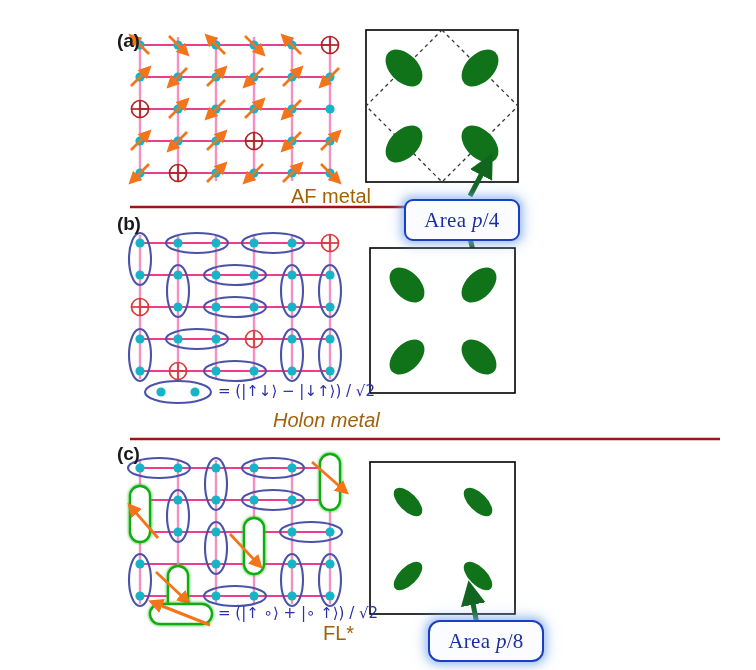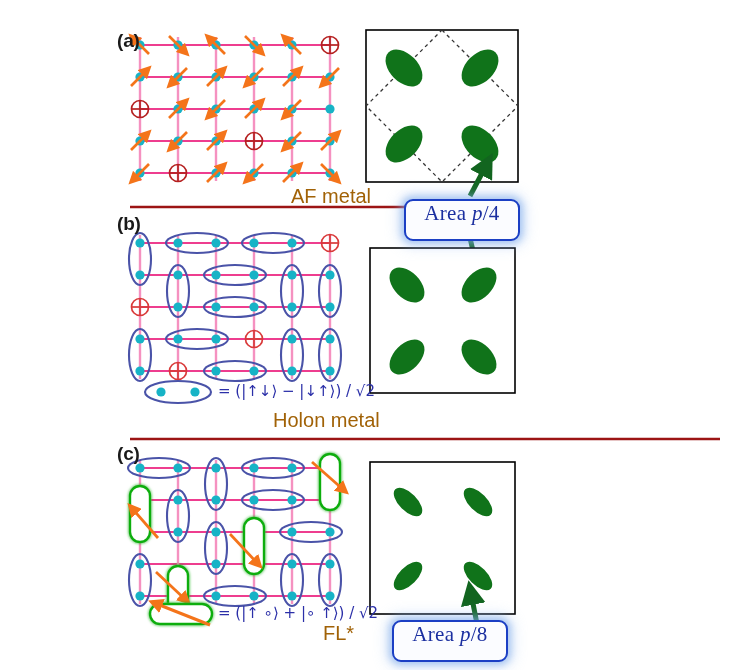--- a/index.html
+++ b/index.html
@@ -24,21 +24,21 @@
     font-size:15px;color:#2b2fa8;white-space:nowrap;
   }
   .callout{
     position:absolute;
     background:#fbfcff;
     border:2.6px solid #1b3fc4;
     border-radius:9px;
     box-shadow:0 0 7px 3px rgba(120,165,235,.55),0 0 14px 6px rgba(150,190,240,.30);
     font-family:"Liberation Serif",serif;
     color:#1b2fa0;
-    display:flex;justify-content:center;
+    display:flex;align-items:center;justify-content:center;
     white-space:nowrap;
   }
   .callout .lbl{font-size:21px;letter-spacing:.3px;}
   .callout .var{font-style:italic;font-family:"Liberation Serif",serif;}
 </style>
 </head>
 <body>
 
 <div class="stage">
 
@@ -362,27 +362,27 @@
   <g>
     <line x1="477" y1="624" x2="470" y2="588" stroke="#12651f" stroke-width="5" marker-end="url(#greenhead)"></line>
   </g>
 </svg>
 
 <div class="panel-label" style="left:117px;top:30px;">(a)</div>
 <div class="panel-label" style="left:117px;top:213px;">(b)</div>
 <div class="panel-label" style="left:117px;top:443px;">(c)</div>
 
 <div class="caption" style="left:291px;top:185px;">AF metal</div>
-<div class="caption" style="left:273px;top:409px;">Holon metal</div>
+<div class="caption" style="left:273px;top:409px;font-style:italic;">Holon metal</div>
 <div class="caption" style="left:323px;top:622px;">FL*</div>
 
 <div class="formula" style="left:218px;top:382px;">= (|↑↓⟩ − |↓↑⟩) / √2</div>
 <div class="formula" style="left:218px;top:604px;">= (|↑ ∘⟩ + |∘ ↑⟩) / √2</div>
 
 <div class="callout" style="left:404px;top:199px;width:112px;height:38px;">
   <span class="lbl"><span>Area </span><span class="var">p</span><span>/4</span></span>
 </div>
 
-<div class="callout" style="left:392px;top:620px;width:112px;height:38px;">
+<div class="callout" style="left:428px;top:620px;width:112px;height:38px;border-radius:12px;">
   <span class="lbl"><span>Area </span><span class="var">p</span><span>/8</span></span>
 </div>
 
 </div>
 
 </body></html>

